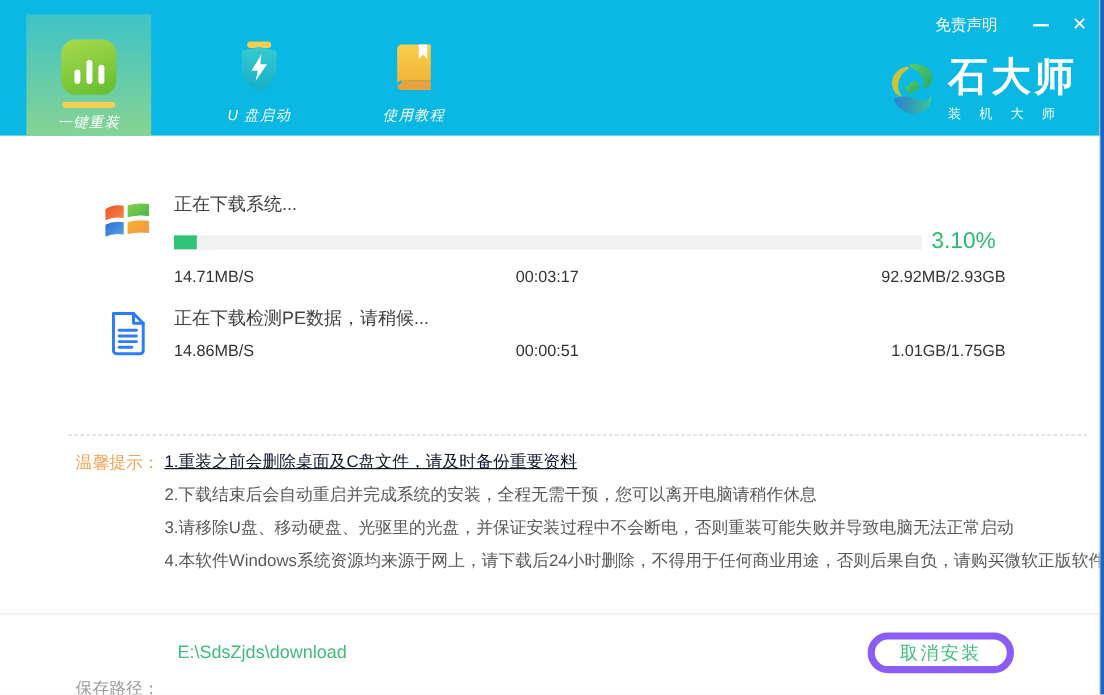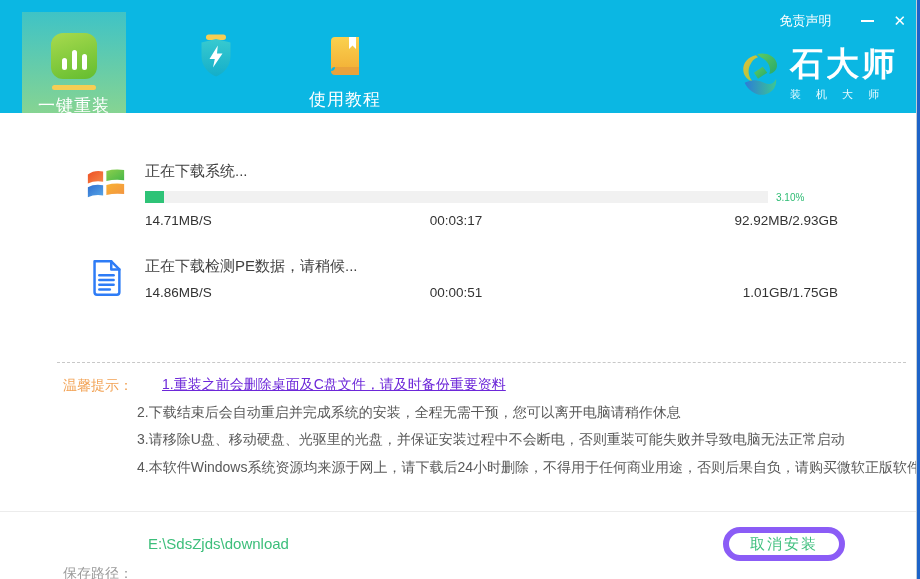--- a/index.html
+++ b/index.html
@@ -14,21 +14,21 @@
   .tab{position:absolute;top:12px;bottom:0;width:104px;text-align:center;cursor:pointer;}
   .tab.t1{left:22px;background:linear-gradient(180deg,#3fc3c6 0%,#86d492 100%);}
   .tab.t2{left:164px;}
   .tab.t3{left:293px;}
   .tab-icon-wrap{margin-top:21px;height:46px;display:flex;justify-content:center;}
   .chart-tile{width:46px;height:46px;border-radius:12px;background:linear-gradient(160deg,#a8da4e 0%,#63bd2f 100%);
     display:flex;align-items:flex-end;justify-content:center;gap:5px;padding-bottom:9px;box-sizing:border-box;}
   .chart-bar{width:5px;border-radius:2.5px;background:#ffffff;}
   .cb1{height:12px;} .cb2{height:20px;} .cb3{height:16px;}
   .tab-underline{width:44px;height:5px;border-radius:2.5px;background:#f6ce54;margin:6px auto 0;}
-  .tab-label{margin-top:9px;font-size:17px;color:#ffffff;letter-spacing:1px;}
+  .tab-label{margin-top:9px;font-size:12px;color:#ffffff;letter-spacing:1px;font-style:italic;}
   .tab.t1 .tab-label{margin-top:4px;}
 
   .titlebar{position:absolute;top:12px;right:14px;display:flex;align-items:center;z-index:5;}
   .disclaimer{font-size:13px;color:#ffffff;cursor:pointer;}
   .min-btn{margin-left:30px;width:14px;height:16px;display:flex;align-items:center;cursor:pointer;}
   .min-glyph{display:block;width:13px;height:2px;background:#ffffff;}
   .close-btn{margin-left:18px;font-size:15px;font-weight:bold;color:#ffffff;cursor:pointer;line-height:16px;}
 
   .brand{position:absolute;top:46px;right:22px;display:flex;align-items:center;}
   .brand-mark{width:40px;height:56px;margin-right:10px;}
@@ -37,32 +37,32 @@
 
   
   .dl-row{position:absolute;left:0;width:920px;}
   .dl1{top:162px;} .dl2{top:257px;}
   .dl-icon{position:absolute;left:85px;top:0;width:42px;height:42px;}
   .dl-main{position:absolute;left:145px;width:693px;}
   .dl-label{font-size:15px;color:#3f3f3f;line-height:18px;}
   .bar-row{margin-top:11px;display:flex;align-items:center;}
   .track{width:623px;height:12px;background:#f1f1f1;overflow:hidden;}
   .fill{height:100%;background:#2ec377;}
-  .pct{margin-left:8px;font-size:10px;color:#2ebc74;white-space:nowrap;}
+  .pct{margin-left:8px;font-size:19px;color:#2ebc74;white-space:nowrap;}
   .stats{margin-top:10px;position:relative;height:16px;font-size:13.5px;color:#333333;}
   .stat-speed{position:absolute;left:0;top:0;}
   .stat-time{position:absolute;left:311px;top:0;transform:translateX(-50%);}
   .stat-size{position:absolute;right:0;top:0;}
 
   
   .dashed-divider{position:absolute;top:362px;left:57px;right:14px;border-top:1px dashed #c8c8c8;}
   .tips-title{position:absolute;left:63px;top:377px;font-size:14px;color:#f2a254;}
   .tips-list{position:absolute;left:137px;top:371px;right:20px;}
   .tip-item{height:27.5px;line-height:27.5px;font-size:14px;color:#595959;white-space:nowrap;}
-  .tip-item.highlight{color:#6d28d9;text-decoration:underline;margin-left:25px;}
+  .tip-item.highlight{color:#0f172a;text-decoration:underline;}
 
   
   .footer-divider{position:absolute;top:511px;left:0;right:4px;border-top:1px solid #ececec;}
   .save-label{position:absolute;left:63px;top:537px;font-size:14px;color:#9b9b9b;margin-top:28px;}
   .save-path{position:absolute;left:148px;top:535px;font-size:15px;color:#3cbe7a;}
   .cancel-btn{position:absolute;top:527px;right:75px;width:122px;height:34px;box-sizing:border-box;
     border:6px solid #8b5cf6;border-radius:17px;background:#ffffff;color:#3fbf7e;font-size:15px;
     font-family:inherit;letter-spacing:2px;cursor:pointer;}
 </style>
 </head>
@@ -91,20 +91,21 @@
             <linearGradient id="shieldGrad" x1="0" y1="0" x2="0" y2="1">
               <stop offset="0" stop-color="#38cad0"></stop>
                 <stop offset="1" stop-color="#14aec9"></stop>
             </linearGradient>
           </defs>
           <rect x="13" y="1.5" width="20" height="5.5" rx="2.7" fill="#f6ce54"></rect>
           <path d="M23 6 L37.5 9.5 V23 C37.5 33.5 30.5 40.5 23 43.5 C15.5 40.5 8.5 33.5 8.5 23 V9.5 Z" fill="url(#shieldGrad)"></path>
           <path d="M24.8 12.5 L16.5 26 H21.8 L20 34.5 L29.5 20.5 H24 Z" fill="#ffffff"></path>
         </svg>
       </div>
+      <div class="tab-label">U 盘启动</div>
     </div>
 
     <div class="tab t3">
       <div class="tab-icon-wrap">
         <svg width="46" height="46" viewBox="0 0 46 46">
           <defs>
             <linearGradient id="bookGrad" x1="0" y1="0" x2="0" y2="1">
               <stop offset="0" stop-color="#fad14f"></stop>
                 <stop offset="1" stop-color="#f2b036"></stop>
             </linearGradient>

